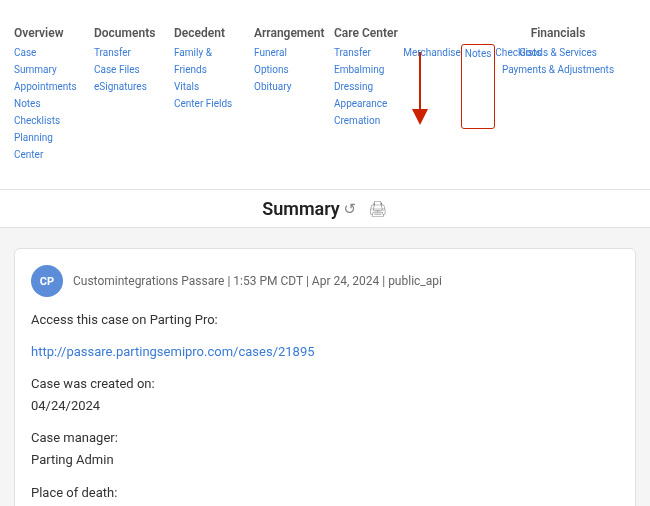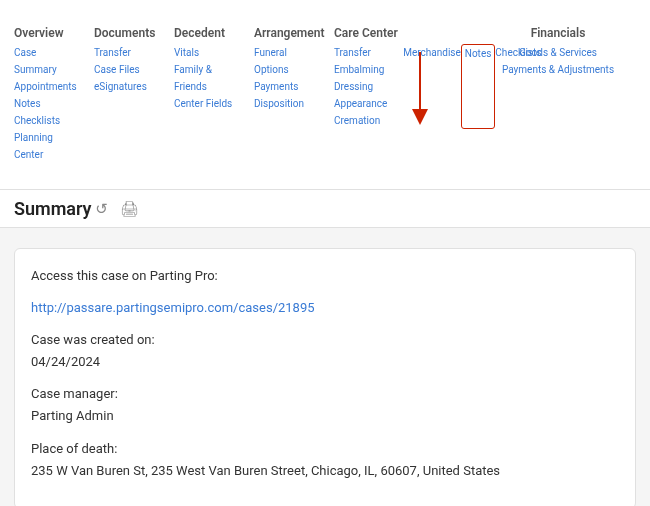--- a/index.html
+++ b/index.html
@@ -6,21 +6,21 @@
     body { font-family: -apple-system, BlinkMacSystemFont, 'Segoe UI', Roboto, sans-serif; font-size: 13px; background: #f5f5f5; color: #333; width: 650px; height: 506px; overflow: hidden; }
 
     
     .top-nav { background: #fff; border-bottom: 1px solid #e0e0e0; padding: 16px 14px; display: flex; align-items: flex-start; gap: 0; position: relative; }
 
     .nav-group { display: flex; flex-direction: column; padding: 10px 16px 10px 0; min-width: 80px; }
     .nav-group-title { font-size: 12px; font-weight: 600; color: #555; margin-bottom: 4px; }
     .nav-link { font-size: 10px; color: #3a7bd5; text-decoration: none; line-height: 1.7; cursor: pointer; }
 
     
-    .page-header { background: #fff; border-bottom: 1px solid #e0e0e0; padding: 8px 14px; display: flex; justify-content: flex-start; align-items: center; }
+    .page-header { background: #fff; border-bottom: 1px solid #e0e0e0; padding: 8px 14px; display: flex; justify-content: center; align-items: center; }
     .page-title { font-size: 18px; font-weight: 600; color: #222; }
 
     
     .main-panel { background: #f9f9f9; padding: 10px 14px; }
 
     
     .toolbar { display: flex; justify-content: flex-end; align-items: center; padding: 4px 8px; gap: 10px; background: #fff; border-bottom: 1px solid #e8e8e8; }
     .toolbar-icon { width: 20px; height: 20px; display: flex; align-items: center; justify-content: center; color: #888; cursor: pointer; font-size: 15px; }
 
     
@@ -54,30 +54,29 @@
 
     <div class="nav-group">
       <span class="nav-group-title">Documents</span>
       <a class="nav-link">Transfer</a>
       <a class="nav-link">Case Files</a>
       <a class="nav-link">eSignatures</a>
     </div>
 
     <div class="nav-group">
       <span class="nav-group-title">Decedent</span>
+      <a class="nav-link">Family &amp; Friends</a>
       <a class="nav-link">Vitals</a>
-      <a class="nav-link">Family &amp; Friends</a>
       <a class="nav-link">Center Fields</a>
     </div>
 
     <div class="nav-group">
       <span class="nav-group-title">Arrangement</span>
       <a class="nav-link">Funeral Options</a>
-      <a class="nav-link">Payments</a>
-      <a class="nav-link">Disposition</a>
+      <a class="nav-link">Obituary</a>
     </div>
 
     <div class="nav-group" style="min-width:100px;">
       <span class="nav-group-title">Care Center</span>
       <div style="display:flex; gap: 16px;">
         <div style="display:flex; flex-direction:column;justify-content:space-between;">
           <a class="nav-link">Transfer</a>
           <a class="nav-link">Embalming</a>
           <a class="nav-link">Dressing</a>
           <a class="nav-link">Appearance</a>
@@ -112,20 +111,24 @@
   <span class="page-title">Summary</span>
   <div class="toolbar" style="background:transparent; border:none; padding:0; gap:8px;">
     <span class="toolbar-icon">↺</span>
     <span class="toolbar-icon">🖨</span>
   </div>
 </div>
 
 <div class="main-panel" style="padding: 10px 14px; background:#f5f5f5;">
   <div class="note-card">
 
+    <div class="note-header">
+      <div class="avatar">CP</div>
+      <span class="note-meta">Customintegrations Passare | 1:53 PM CDT | Apr 24, 2024 | public_api</span>
+    </div>
 
     <div class="note-body">
       <p>Access this case on Parting Pro:</p>
       <p><a>http://passare.partingsemipro.com/cases/21895</a></p>
       <p>Case was created on:<br><span>04/24/2024</span></p>
       <p>Case manager:<br><span>Parting Admin</span></p>
       <p>Place of death:<br><span>235 W Van Buren St, 235 West Van Buren Street, Chicago, IL, 60607, United States</span></p>
     </div>
 
   </div>

